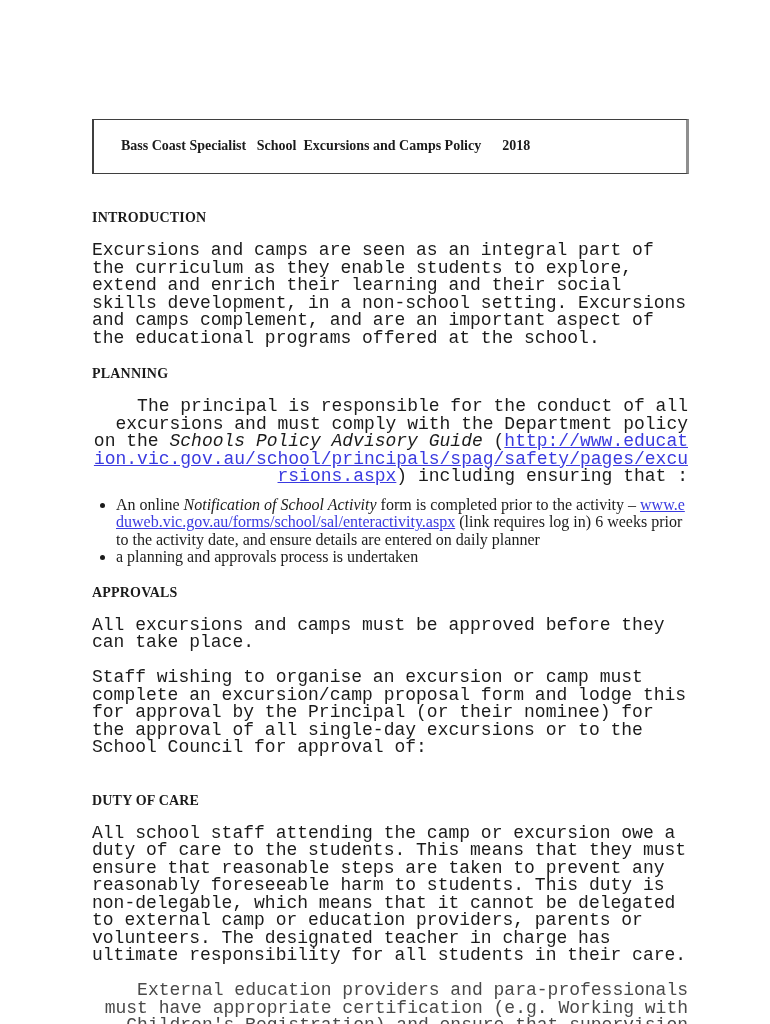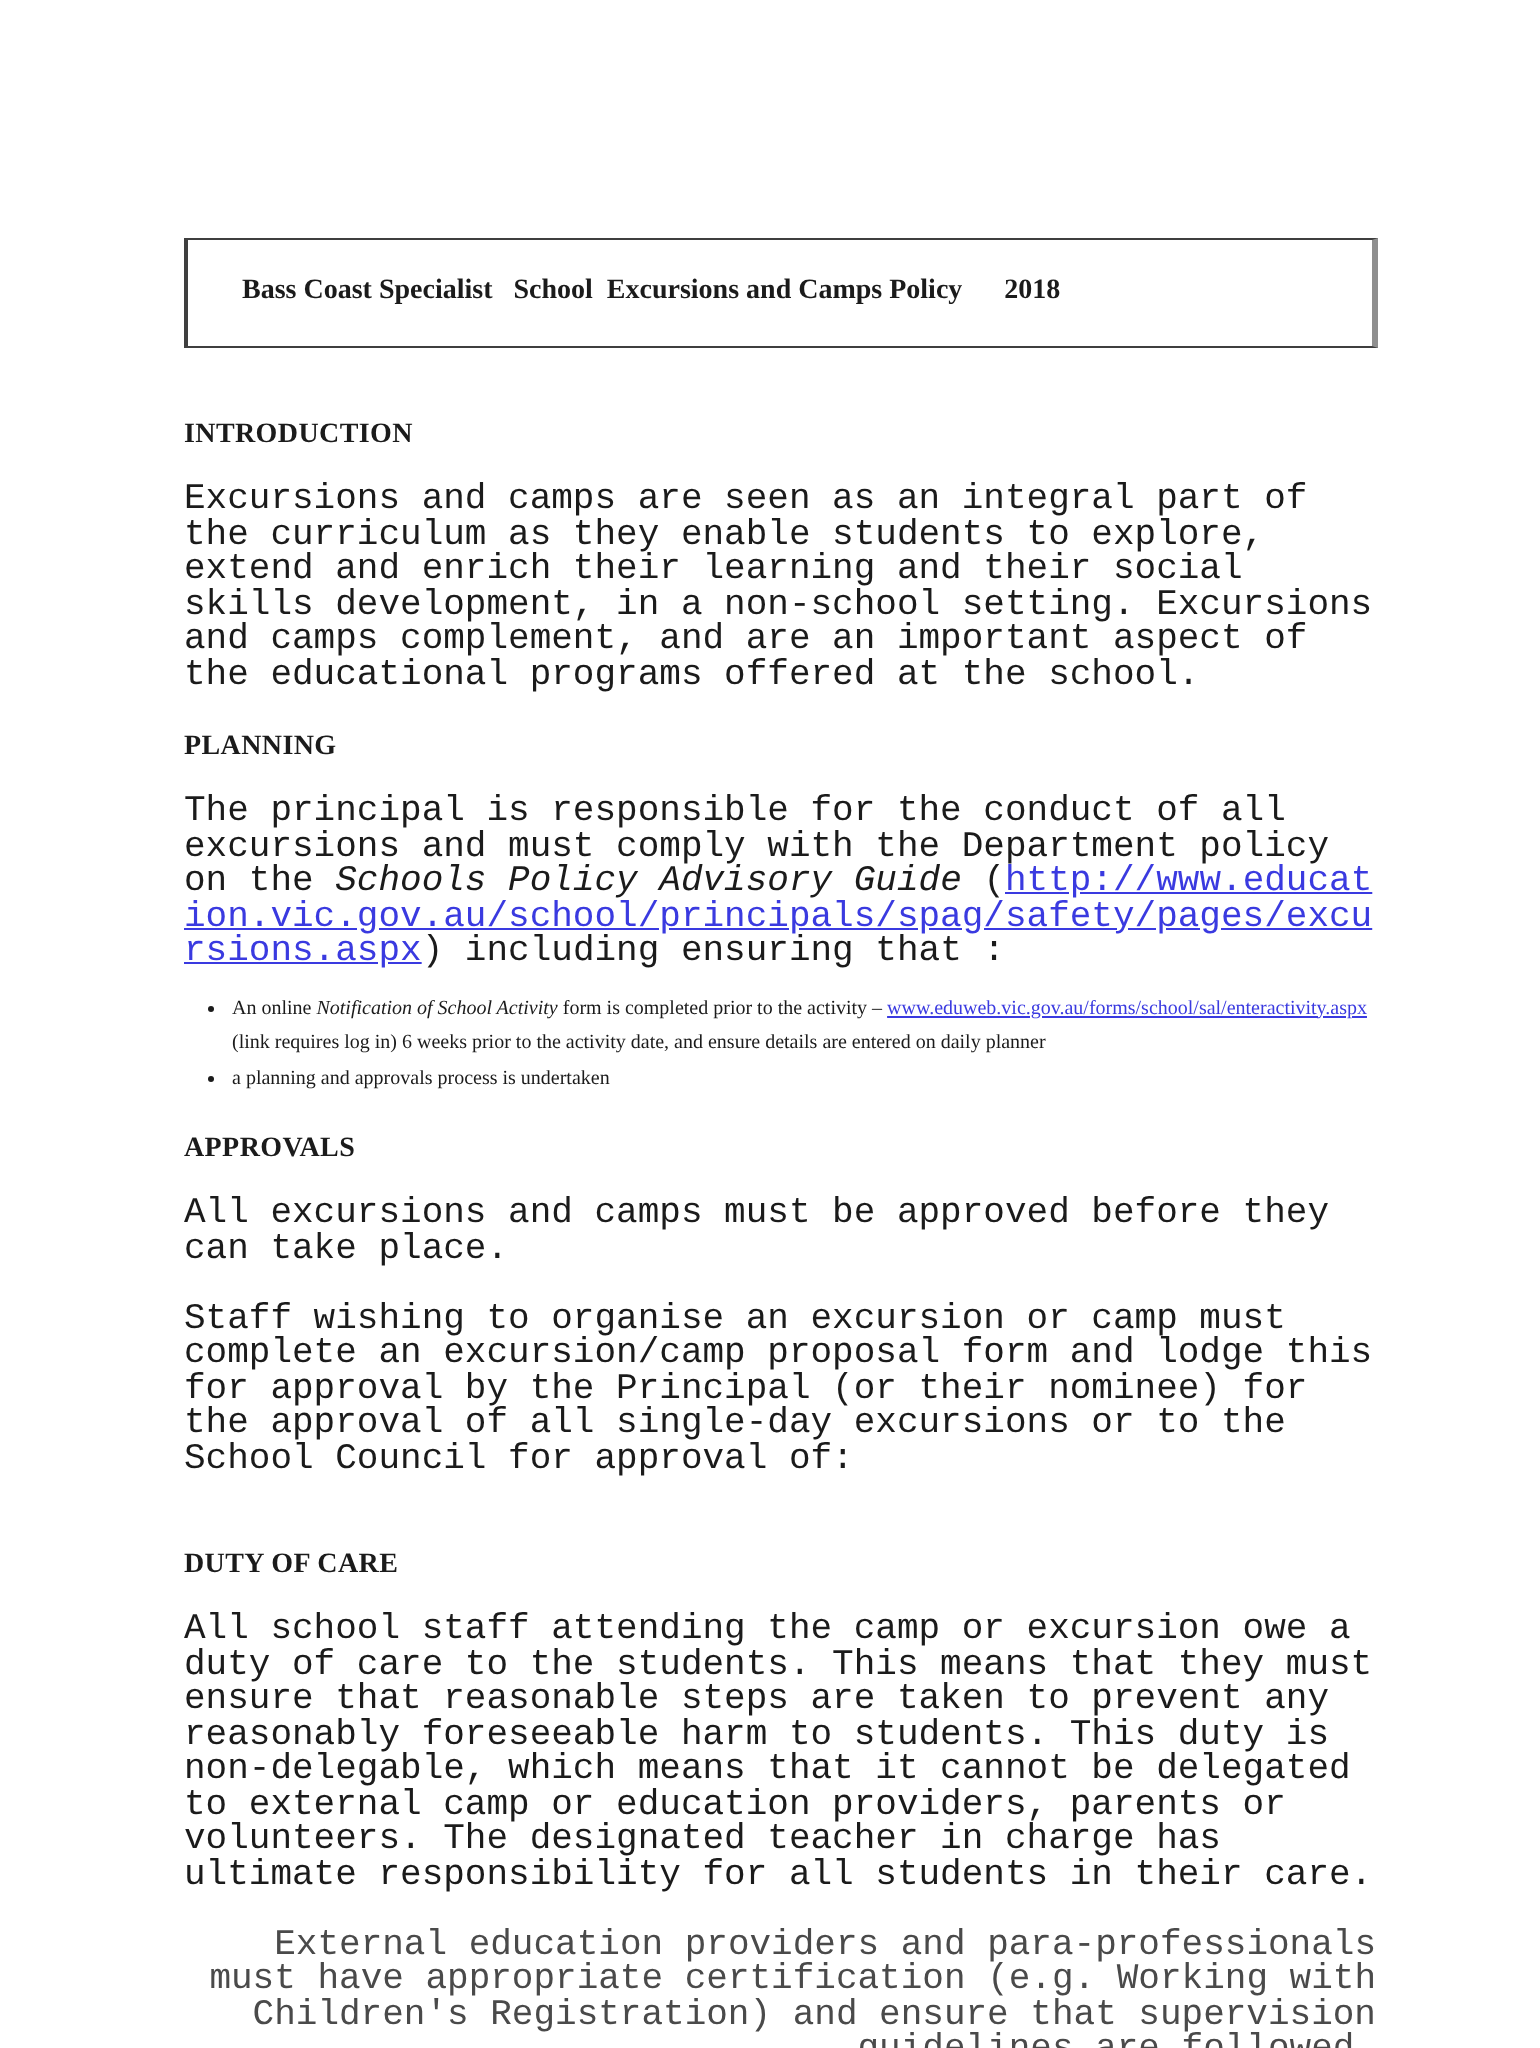--- a/index.html
+++ b/index.html
@@ -31,27 +31,27 @@
     margin:19px 0 16px 0;
     letter-spacing:.2px;
   }
   p{
     width:596px;
     font-size:18px;
     line-height:17.5px;
     margin:0 0 17.5px 0;
     font-family:Liberation Mono, monospace;
   }
-  p.mb-10{margin-bottom:10px;}
+  p.mb-10{margin-bottom:10px;text-align:right;}
   p.no-gap{margin-bottom:2px;}
   ul{
     width:572px;
     margin:0 0 17.5px 0;
     padding-left:24px;
-    font-size:10px;
+    font-size:16px;
     line-height:17.5px;
     list-style:disc outside;
   }
   li{margin:0;}
   .muted{color:#4a4a4a;text-align:right;}
   em{font-style:italic;}
   a.doclink{
     color:#3a3ae0;
     text-decoration:underline;
     cursor:pointer;

